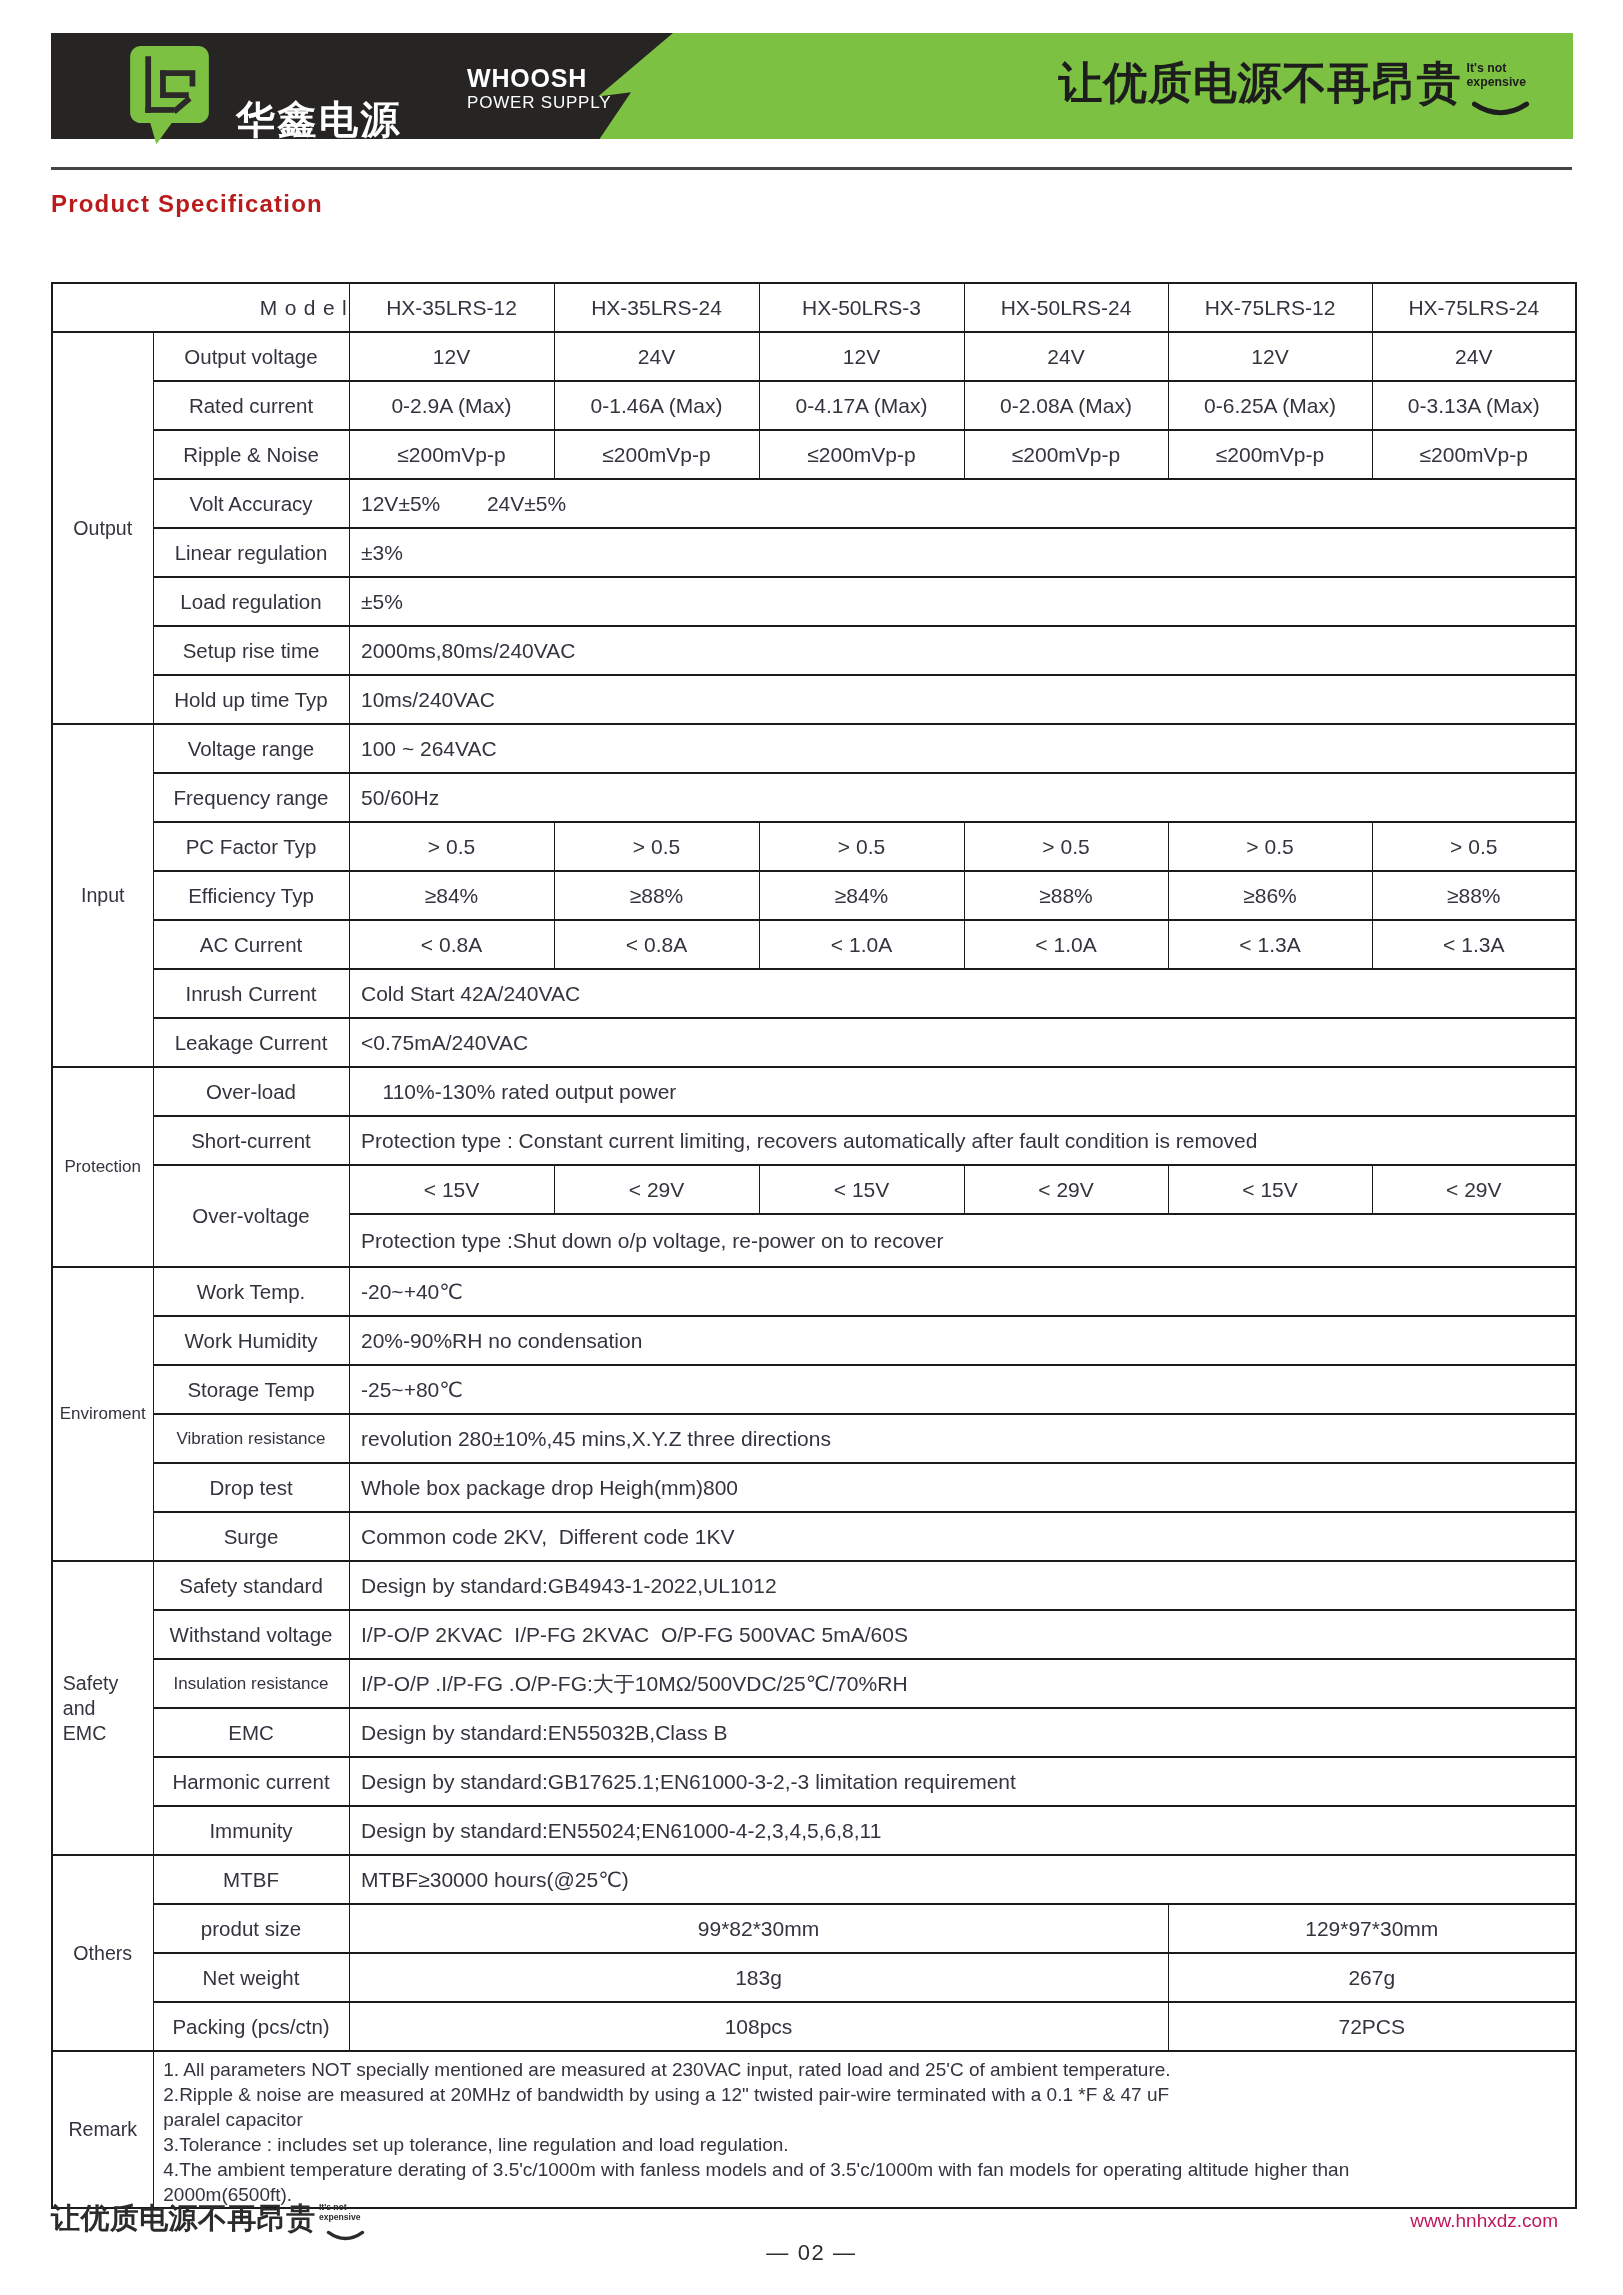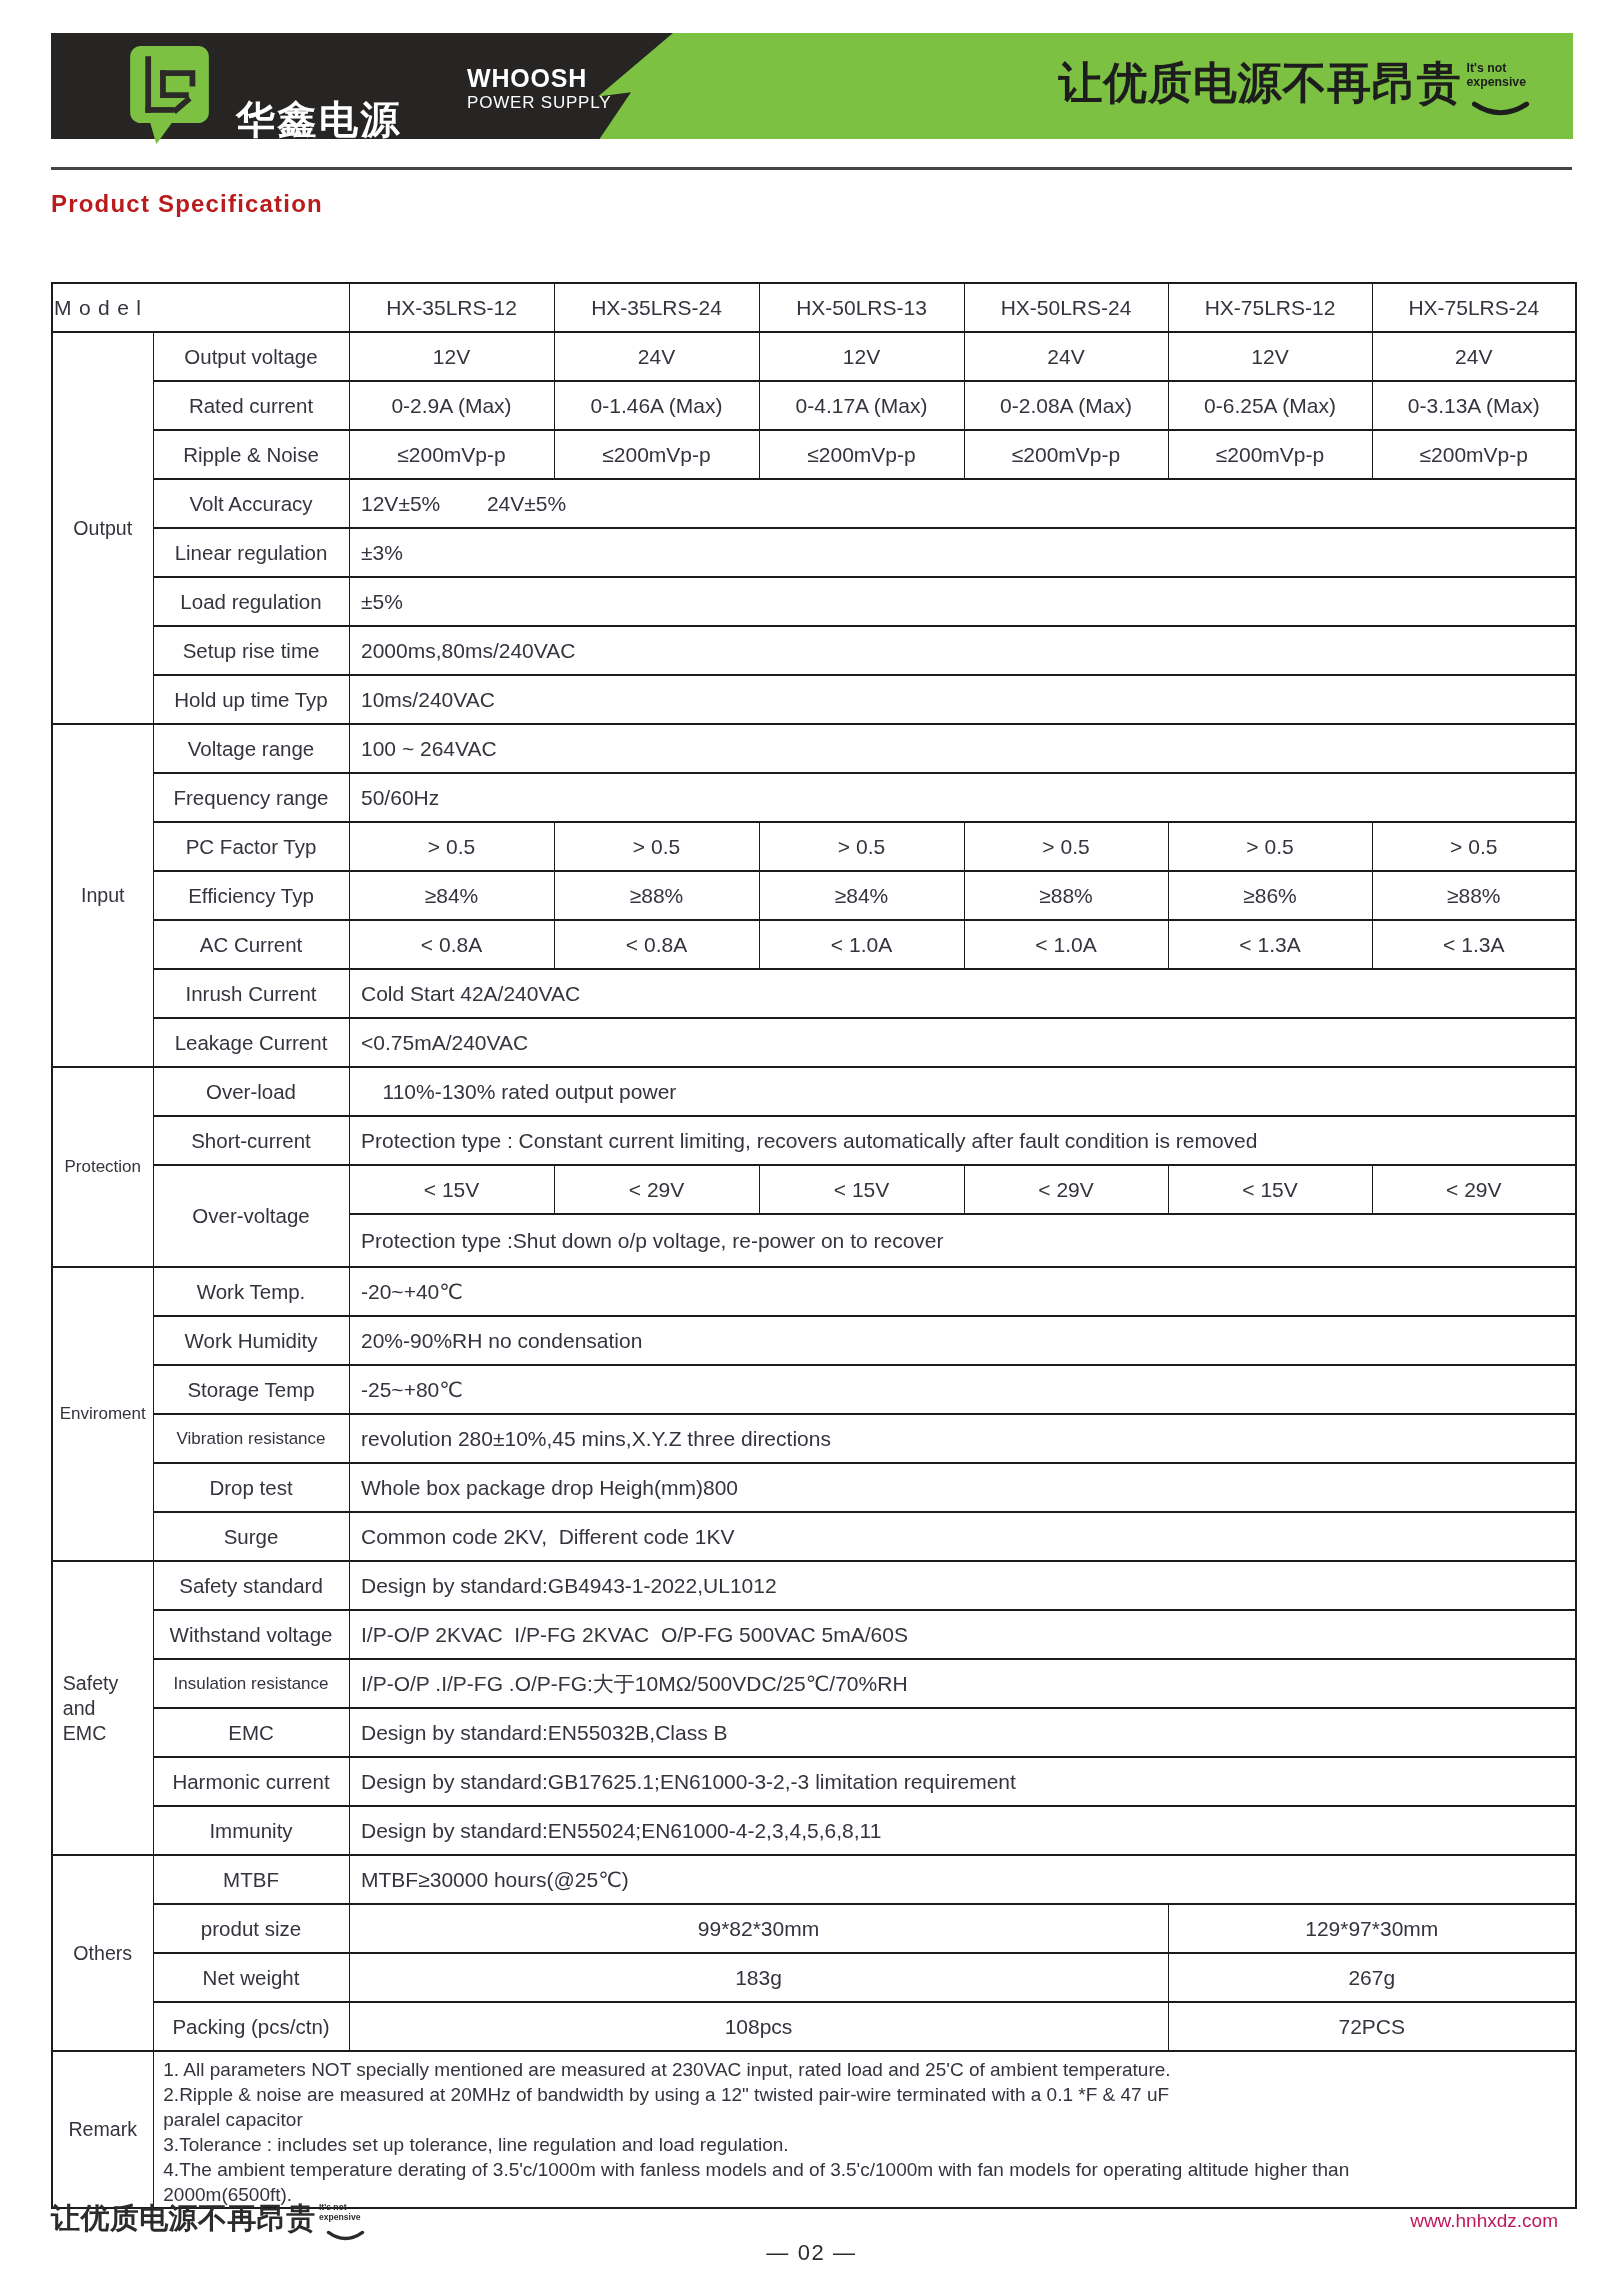--- a/index.html
+++ b/index.html
@@ -22,21 +22,21 @@
   .smile{position:absolute;right:-4.9px;bottom:-6.5px;}
 
   .divider{position:absolute;left:51px;right:51px;top:167px;height:2.5px;background:#454545;}
   .title{position:absolute;left:51px;top:190px;color:#b91c1c;font-size:24px;font-weight:700;letter-spacing:1.2px;}
 
   
   table.spec{position:absolute;left:51px;top:282px;width:1522px;border-collapse:collapse;table-layout:fixed;
     color:#34343e;font-size:21px;border:2.5px solid #1b1b1b;}
   table.spec td{border:1.2px solid #1b1b1b;border-top-width:2px;border-bottom-width:2px;
     height:45px;overflow:hidden;vertical-align:middle;}
-  td.modelcell{text-align:left;letter-spacing:0.8px;}
+  td.modelcell{text-align:right;letter-spacing:0.8px;}
   td.glabel{text-align:center;font-size:19.6px;}
   td.glabel.sm{font-size:17px;}
   td.rlabel{text-align:center;font-size:20.5px;}
   td.rlabel.sm{font-size:17px;}
   td.vcell{text-align:center;white-space:pre;margin-left:31px;}
   td.vspan{text-align:left;padding-left:11.5px;white-space:pre;}
   td.vspan.ind{padding-left:33px;}
   tr.shut td{height:49px;}
   td.safetycell{text-align:left;padding-left:9.8px;font-size:19.6px;line-height:25px;}
   td.remarklabel{text-align:center;font-size:19.6px;}
@@ -100,21 +100,21 @@
       <col style="width:204px">
         <col style="width:204px">
         <col style="width:204px">
     </colgroup>
     <tbody>
 
       <tr style="height:46px">
         <td class="modelcell" colspan="2">M o d e l</td>
         <td class="vcell">HX-35LRS-12</td>
         <td class="vcell">HX-35LRS-24</td>
-        <td class="vcell">HX-50LRS-13</td>
+        <td class="vcell">HX-50LRS-3</td>
         <td class="vcell">HX-50LRS-24</td>
         <td class="vcell">HX-75LRS-12</td>
         <td class="vcell">HX-75LRS-24</td>
       </tr>
 
       <tr>
         <td class="glabel" rowspan="8">Output</td>
         <td class="rlabel">Output voltage</td>
         <td class="vcell">12V</td>
         <td class="vcell">24V</td>

